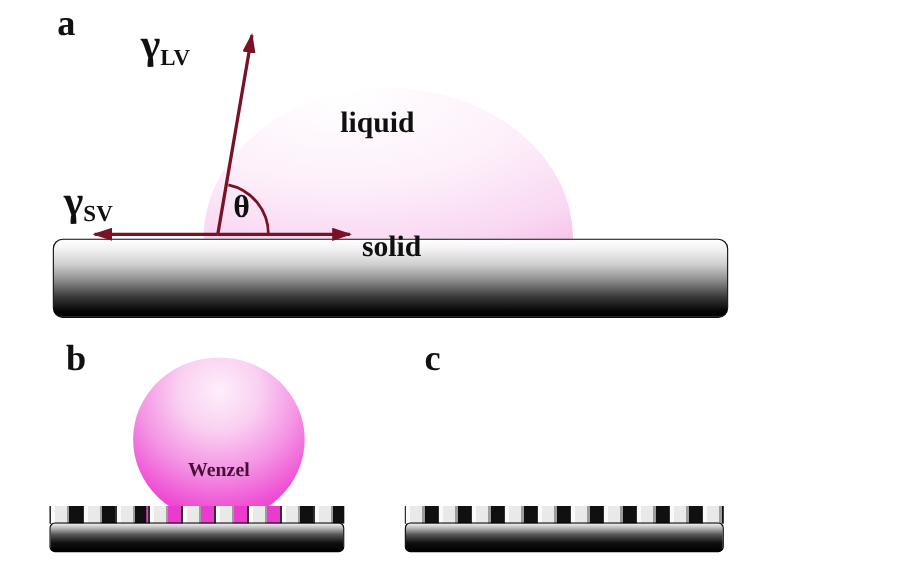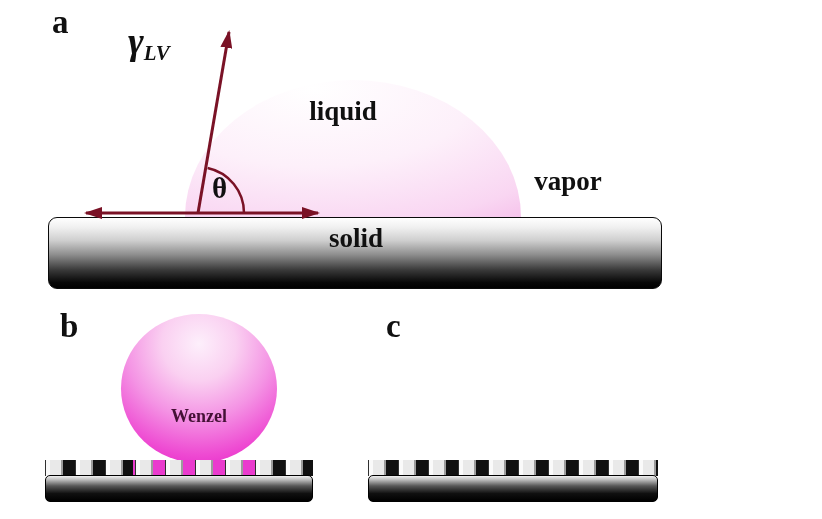--- a/index.html
+++ b/index.html
@@ -4,21 +4,21 @@
 <style>
   html,body{margin:0;padding:0;background:#ffffff;}
   .canvas{
     position:relative;width:822px;height:519px;background:#ffffff;overflow:hidden;
     font-family:"Liberation Serif",serif;font-weight:bold;color:#101010;
   }
   .abs{position:absolute;}
   .panel-letter{font-size:33px;line-height:1;}
   .word{font-size:27px;line-height:1;white-space:nowrap;text-align:right;}
   .center{transform:translateX(-50%);}
-  .gamma{font-size:38px;line-height:1;white-space:nowrap;font-style:italic;}
+  .gamma{font-size:38px;line-height:1;white-space:nowrap;}
   .gamma sub{font-size:0.55em;vertical-align:-0.28em;}
   .theta{font-size:29px;line-height:1;}
 
   
   .dome{
     left:185px;top:80px;width:336px;height:137px;
     border-radius:50% 50% 0 0 / 100% 100% 0 0;
     background:radial-gradient(ellipse 130% 150% at 38% 6%,
       #ffffff 0%, #fdf0fa 38%, #f9d6f2 68%, #f3b0e5 90%, #ee9ddf 100%);
   }
@@ -65,44 +65,44 @@
 <body>
 
 <div class="canvas">
 
   <div class="abs panel-letter" style="left:52px;top:6px">a</div>
 
   <div class="abs dome"></div>
   <div class="abs solid-bar"></div>
 
   <div class="abs word center" style="left:343px;top:98px">liquid</div>
-  <div class="abs word center" style="left:568px;top:168px">vapor</div>
-  <div class="abs word center" style="left:356px;top:225px">solid</div>
+  <div class="abs word center" style="left:356px;top:211px">solid</div>
 
   <div class="abs gamma" style="left:128px;top:22px"><span>γ</span><sub>LV</sub></div>
 
+  <div class="abs gamma" style="left:58px;top:164px"><span>γ</span><sub>SV</sub></div>
 
 
   <div class="abs theta" style="left:212px;top:174px">θ</div>
 
   <svg class="overlay" width="822" height="519" viewBox="0 0 822 519">
     <defs>
       <marker id="ah" markerUnits="userSpaceOnUse" markerWidth="18" markerHeight="12" refX="16" refY="6" orient="auto">
         <path d="M0,0 L18,6 L0,12 Z" fill="#7a1226"></path>
       </marker>
     </defs>
     <line x1="198" y1="213" x2="229" y2="32" stroke="#7a1226" stroke-width="3" marker-end="url(#ah)"></line>
     <line x1="198" y1="213" x2="86" y2="213" stroke="#7a1226" stroke-width="3" marker-end="url(#ah)"></line>
     <line x1="198" y1="213" x2="318" y2="213" stroke="#7a1226" stroke-width="3" marker-end="url(#ah)"></line>
     <path d="M 244 213 A 46 46 0 0 0 207.6 168" stroke="#7a1226" stroke-width="2.5" fill="none"></path>
   </svg>
 
   <div class="abs panel-letter" style="left:60px;top:310px">b</div>
 
-  <div class="abs ball" style="left:121px;top:314px;width:156px;height:149px">
+  <div class="abs ball" style="left:121px;top:325px;width:156px;height:149px">
     <span class="ball-label">Wenzel</span>
   </div>
 
   <div class="surface" style="left:45px;top:460px;width:268px">
     <div class="gapbg"></div>
     <div class="wet" style="left:88px;width:132px"></div>
     <div class="pillars"></div>
     <div class="basebar"></div>
   </div>
 

